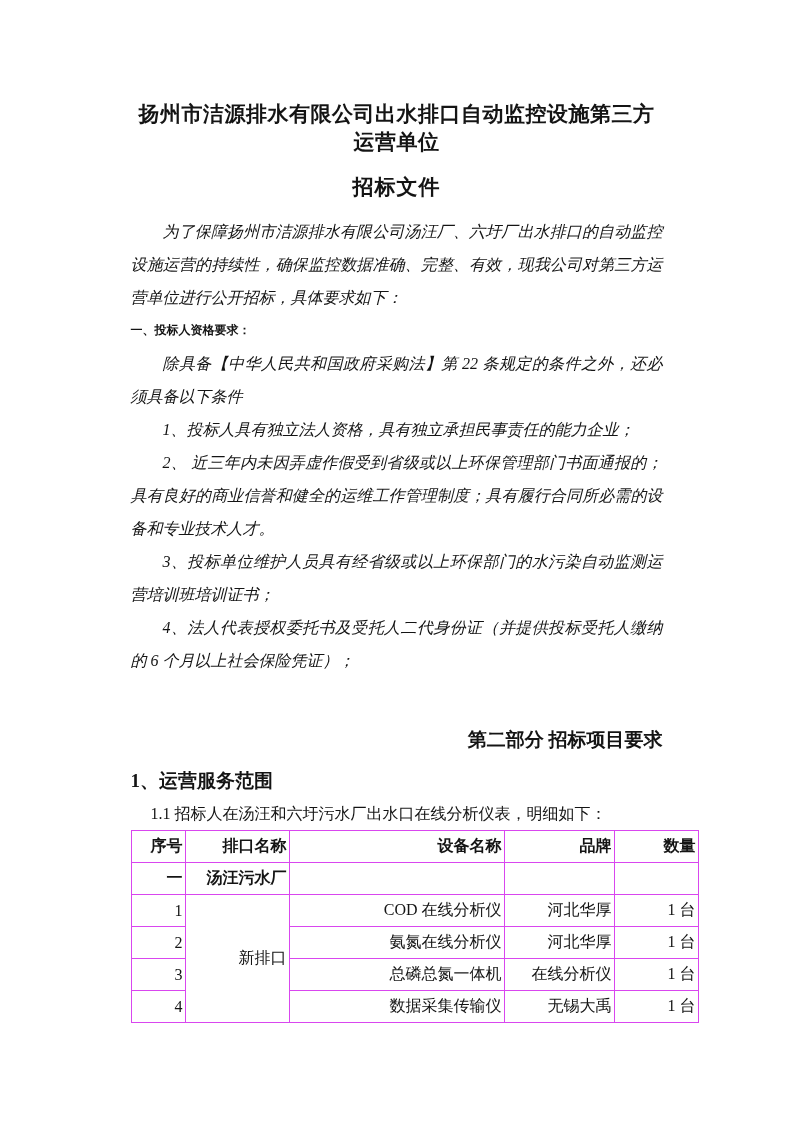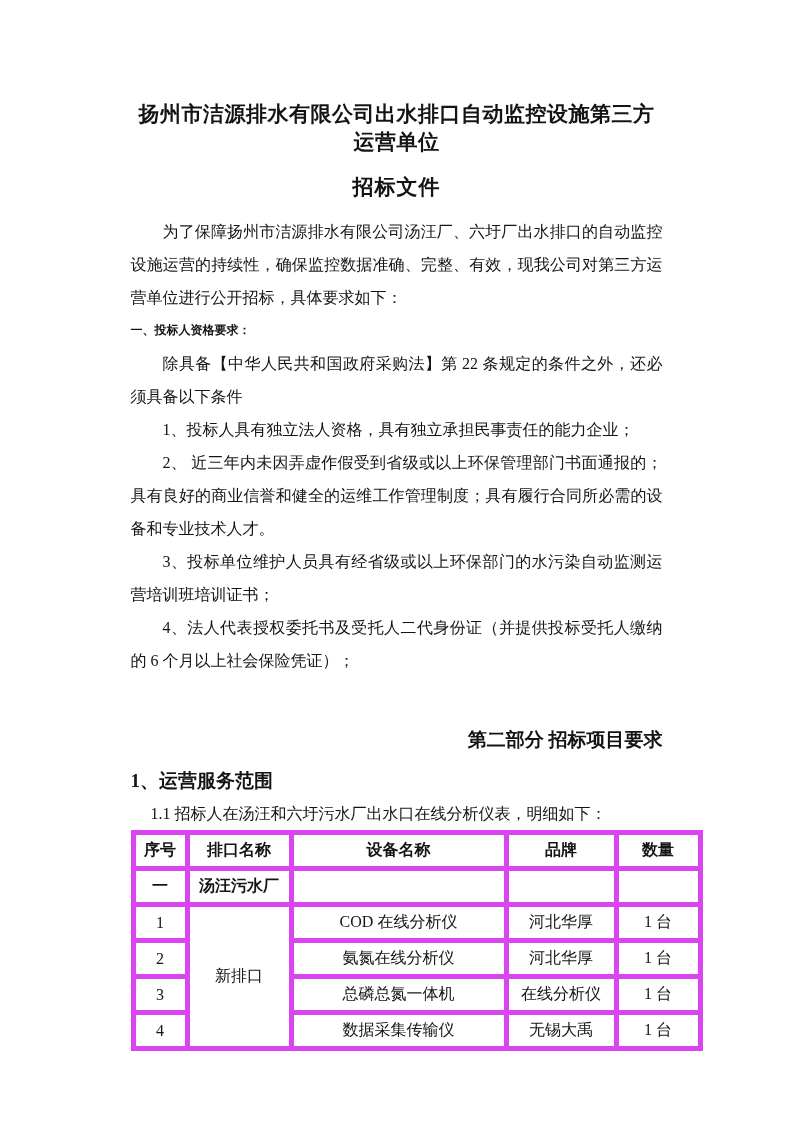--- a/index.html
+++ b/index.html
@@ -35,20 +35,21 @@
     text-align: center;
     letter-spacing: 1px;
   }
   .para {
     margin: 0;
     font-size: 16px;
     line-height: 33px;
     text-align: justify;
     text-align-last: left;
     text-indent: 2em;
+    font-style: italic;
   }
   .intro-para { margin-top: 14px; }
   .part-heading {
     margin: 2px 0 0 0;
     font-size: 19px;
     line-height: 33px;
     font-weight: bold;
     text-align: center;
   }
   .part2-heading { margin-top: 46px; text-align: right; }
@@ -71,23 +72,23 @@
     line-height: 33px;
     text-indent: 1.25em;
   }
   table.device-table {
     border-collapse: collapse;
     width: 567px;
     table-layout: fixed;
     font-size: 16px;
   }
   .device-table th, .device-table td {
-    border: 5px solid #d946ef;
+    border: 1px solid #d946ef;
     padding: 0 2px;
-    text-align: center;
+    text-align: right;
     vertical-align: middle;
     height: 31px;
     font-weight: normal;
     overflow: hidden;
     white-space: nowrap;
   }
   .device-table { border: 1.5px solid #000; }
   .device-table th { font-weight: bold; }
   .device-table .group-row td { font-weight: bold; }
 </style>

